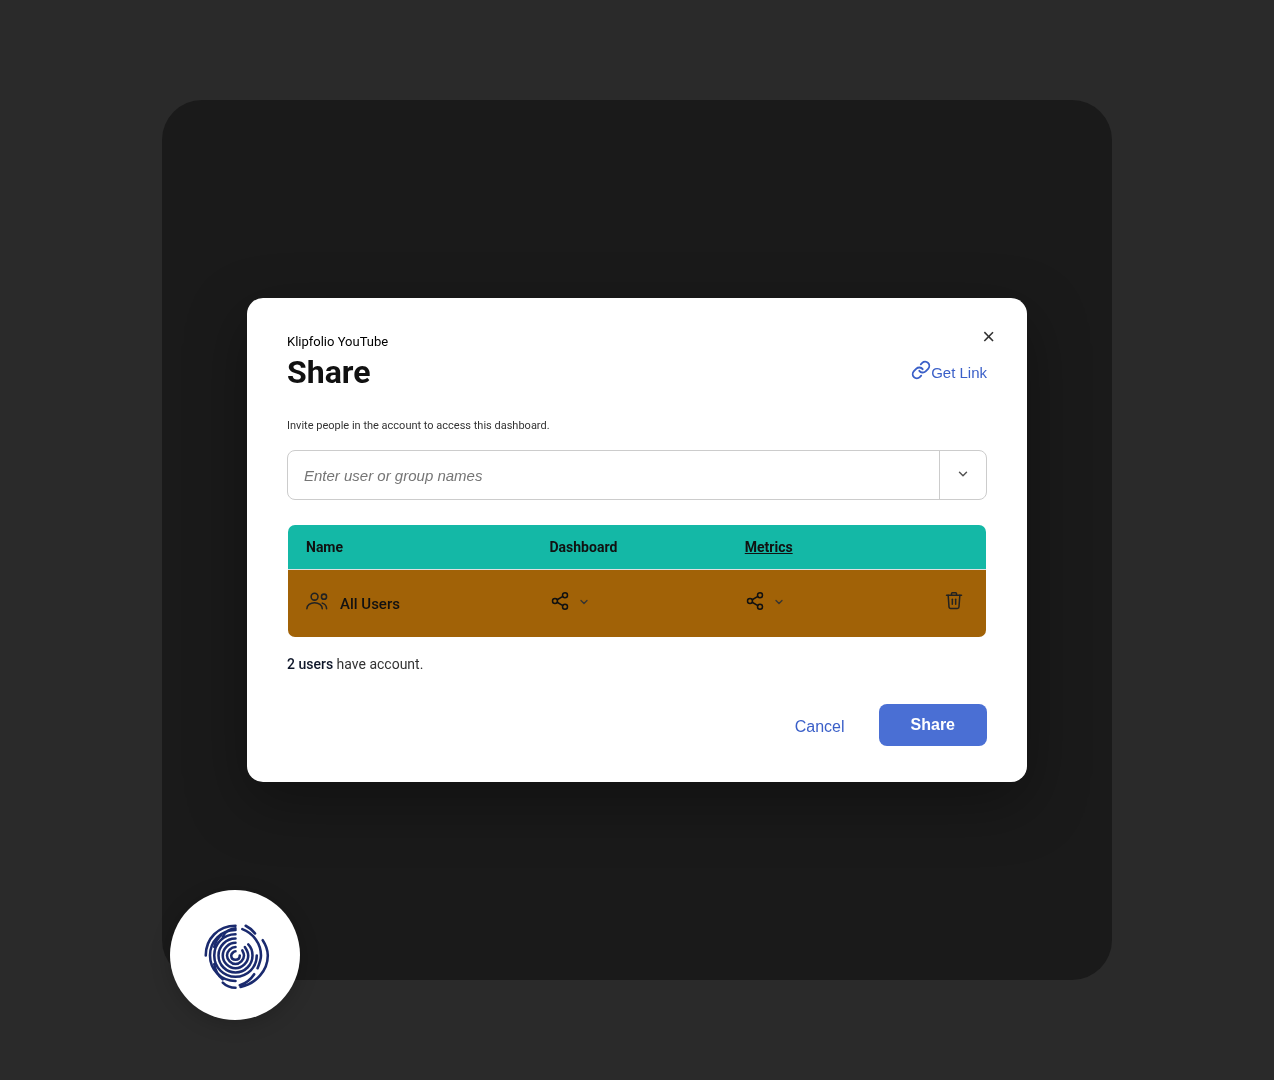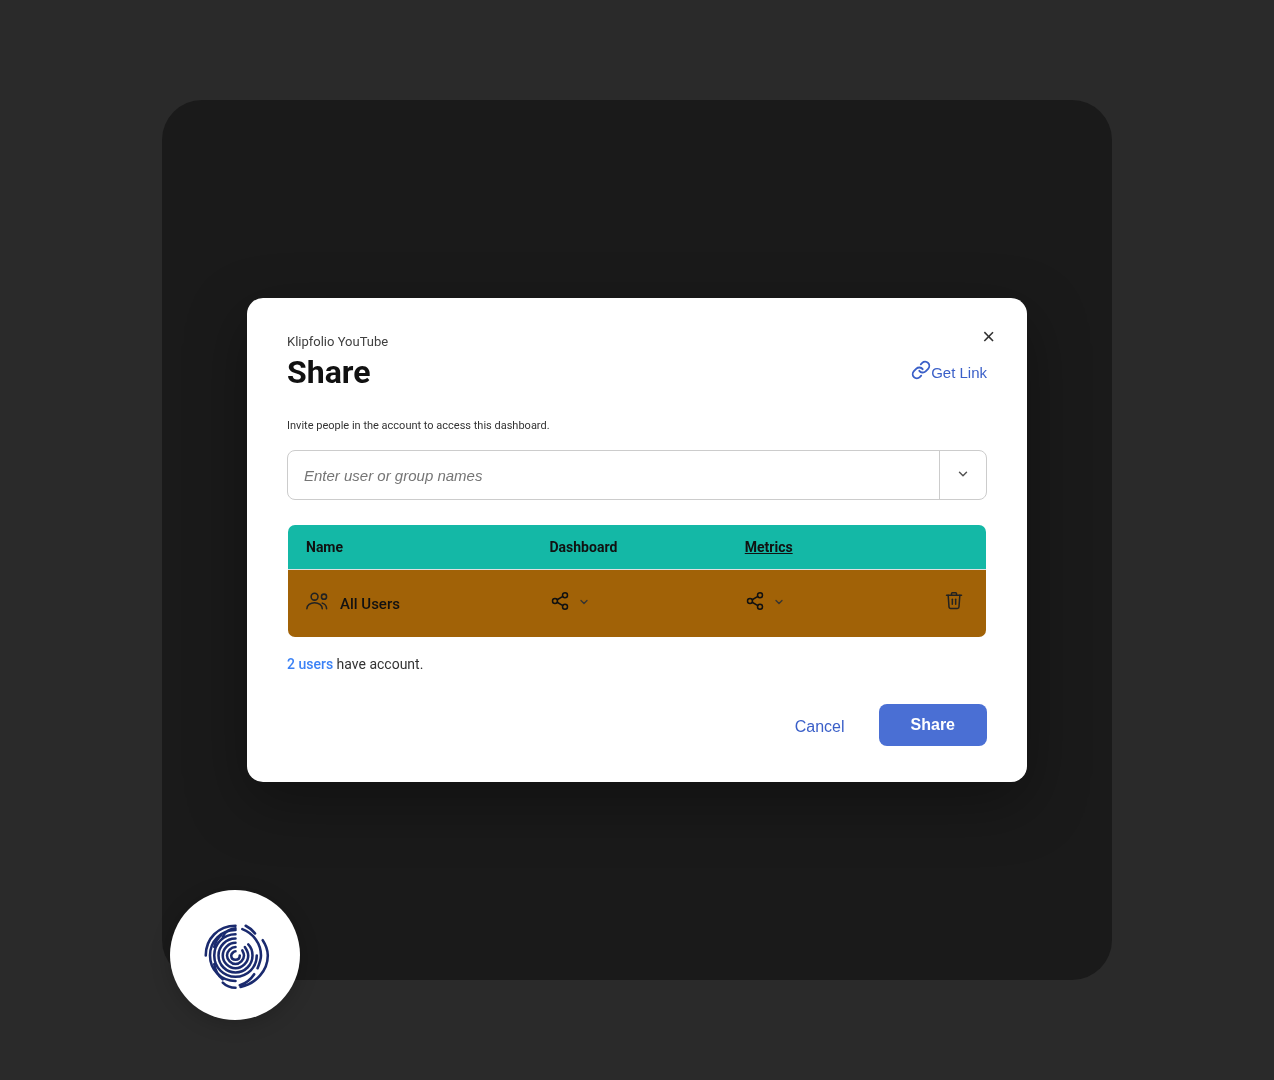--- a/index.html
+++ b/index.html
@@ -49,21 +49,21 @@
       cursor: pointer;
       font-size: 22px;
       color: #333;
       line-height: 1;
       padding: 4px;
     }
 
     
     .modal-subtitle {
       font-size: 13px;
-      color: #404040;
+      color: #000000;
       margin-bottom: 4px;
       font-weight: 400;
     }
 
     
     .title-row {
       display: flex;
       align-items: center;
       justify-content: space-between;
       margin-bottom: 28px;
@@ -234,21 +234,21 @@
     }
 
     
     .access-text {
       font-size: 14px;
       color: #333;
       margin-bottom: 32px;
     }
 
     .access-link {
-      color: #3b82f6;
+      color: #0f172a;
       font-weight: 500;
       cursor: pointer;
     }
 
     
     .footer-row {
       display: flex;
       justify-content: flex-end;
       align-items: flex-end;
       gap: 16px;

